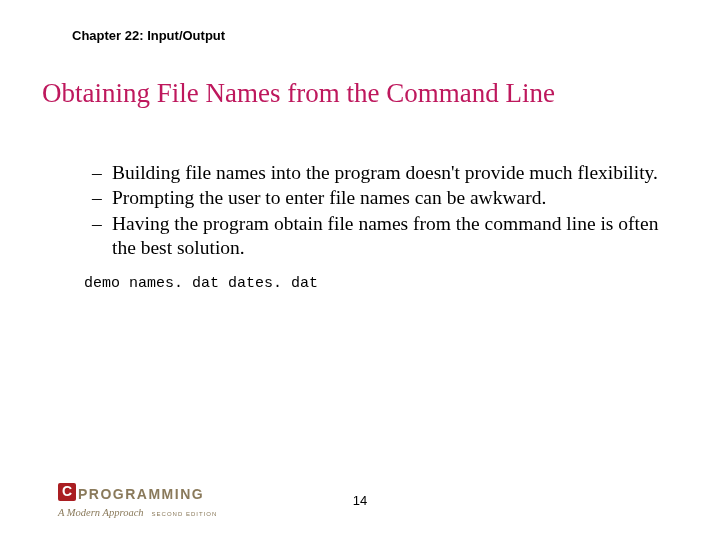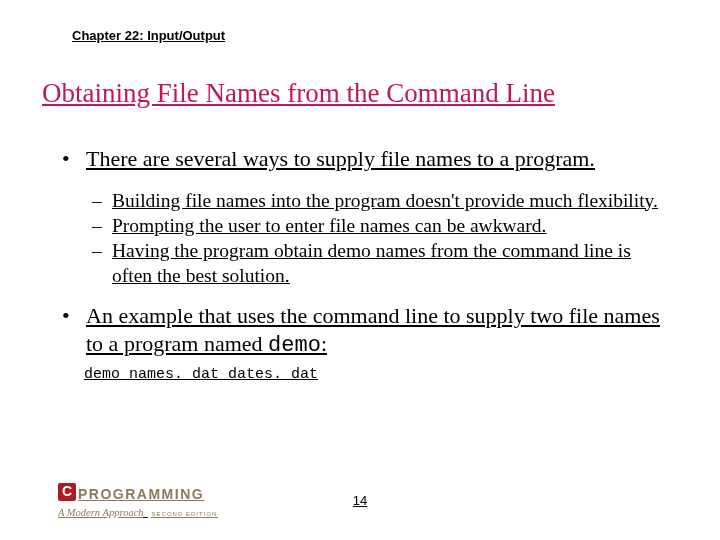--- a/index.html
+++ b/index.html
@@ -1,15 +1,15 @@
 <!DOCTYPE html>
 <html><head>
 <meta charset="utf-8">
 <style>
-  * { margin: 0; padding: 0; box-sizing: border-box; text-decoration: underline; }
+  * { margin: 0; padding: 0; box-sizing: border-box; }
   body {
     width: 720px;
     height: 540px;
     background: #fff;
     font-family: "Times New Roman", Times, serif;
     color: #000;
     position: relative;
     overflow: hidden;
   }
   .chapter-label {
@@ -153,33 +153,27 @@
 </style>
 </head>
 <body>
 
 <div class="chapter-label">Chapter 22: Input/Output</div>
 
 <div class="slide-title">Obtaining File Names from the Command Line</div>
 
 <div class="content">
 
-  <div class="bullet1">
-    <span>There are several ways to supply file names to a program.</span>
-  </div>
 
   <div class="sublist">
     <div class="subitem">Building file names into the program doesn't provide much flexibility.</div>
     <div class="subitem">Prompting the user to enter file names can be awkward.</div>
-    <div class="subitem">Having the program obtain demo names from the command line is often the best solution.</div>
+    <div class="subitem">Having the program obtain file names from the command line is often the best solution.</div>
   </div>
 
-  <div class="bullet1">
-    <span>An example that uses the command line to supply two file names to a program named </span><span class="codeinline">demo</span><span>:</span>
-  </div>
 
   <div class="codeline">demo names. dat dates. dat</div>
 
 </div>
 
 <div class="footer">
   <div class="logo">
     <div class="logo-top">
       <span class="logo-c"></span>
       <span class="logo-text">PROGRAMMING</span>

